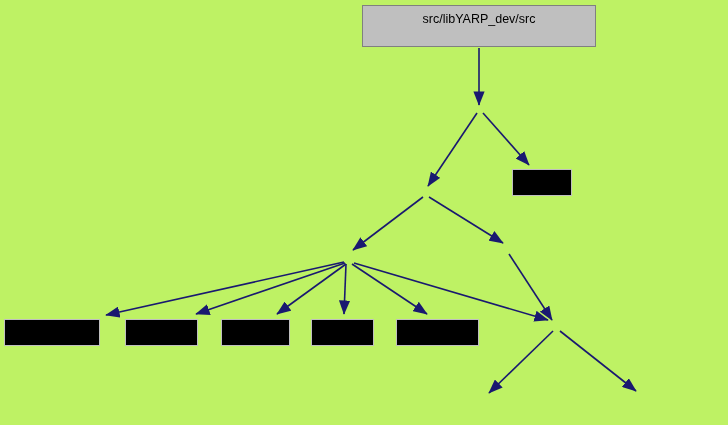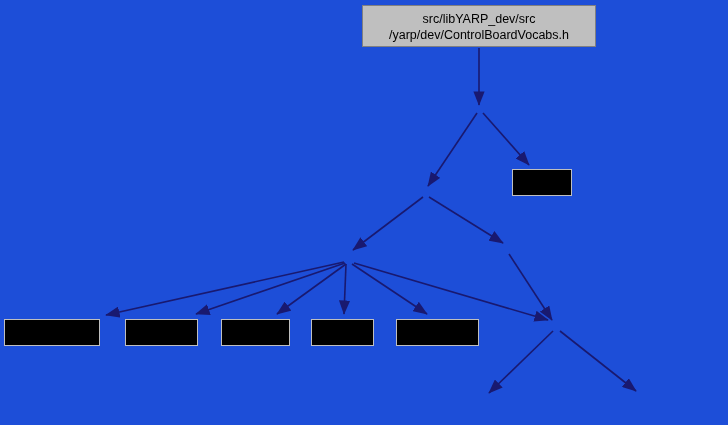--- a/index.html
+++ b/index.html
@@ -7,21 +7,21 @@
     padding: 0;
     background: #000000;
   }
   body {
     font-family: "Liberation Sans", sans-serif;
   }
   #graph-canvas {
     position: relative;
     width: 728px;
     height: 425px;
-    background: #1d4ed8;
+    background: #bef264;
     overflow: hidden;
   }
   #edge-layer {
     position: absolute;
     left: 0;
     top: 0;
     width: 728px;
     height: 425px;
   }
   .graph-node {
@@ -81,21 +81,20 @@
 
     <line x1="509" y1="254" x2="552" y2="320" stroke="#191970" stroke-width="1.6" marker-end="url(#arrowhead)"></line>
 
     <line x1="553" y1="331" x2="489" y2="393" stroke="#191970" stroke-width="1.6" marker-end="url(#arrowhead)"></line>
 
     <line x1="560" y1="331" x2="636" y2="391" stroke="#191970" stroke-width="1.6" marker-end="url(#arrowhead)"></line>
   </svg>
 
   <div class="graph-node root-node" style="left:362px; top:5px; width:234px; height:42px;">
     <span class="node-label">src/libYARP_dev/src</span>
-    <span class="node-label" style="padding-top:0;">/yarp/dev/ControlBoardVocabs.h</span>
   </div>
 
   <div class="graph-node" style="left:512px; top:169px; width:60px; height:27px;">
     <span class="node-label"></span>
   </div>
 
   <div class="graph-node" style="left:4px; top:319px; width:96px; height:27px;">
     <span class="node-label"></span>
   </div>
 

